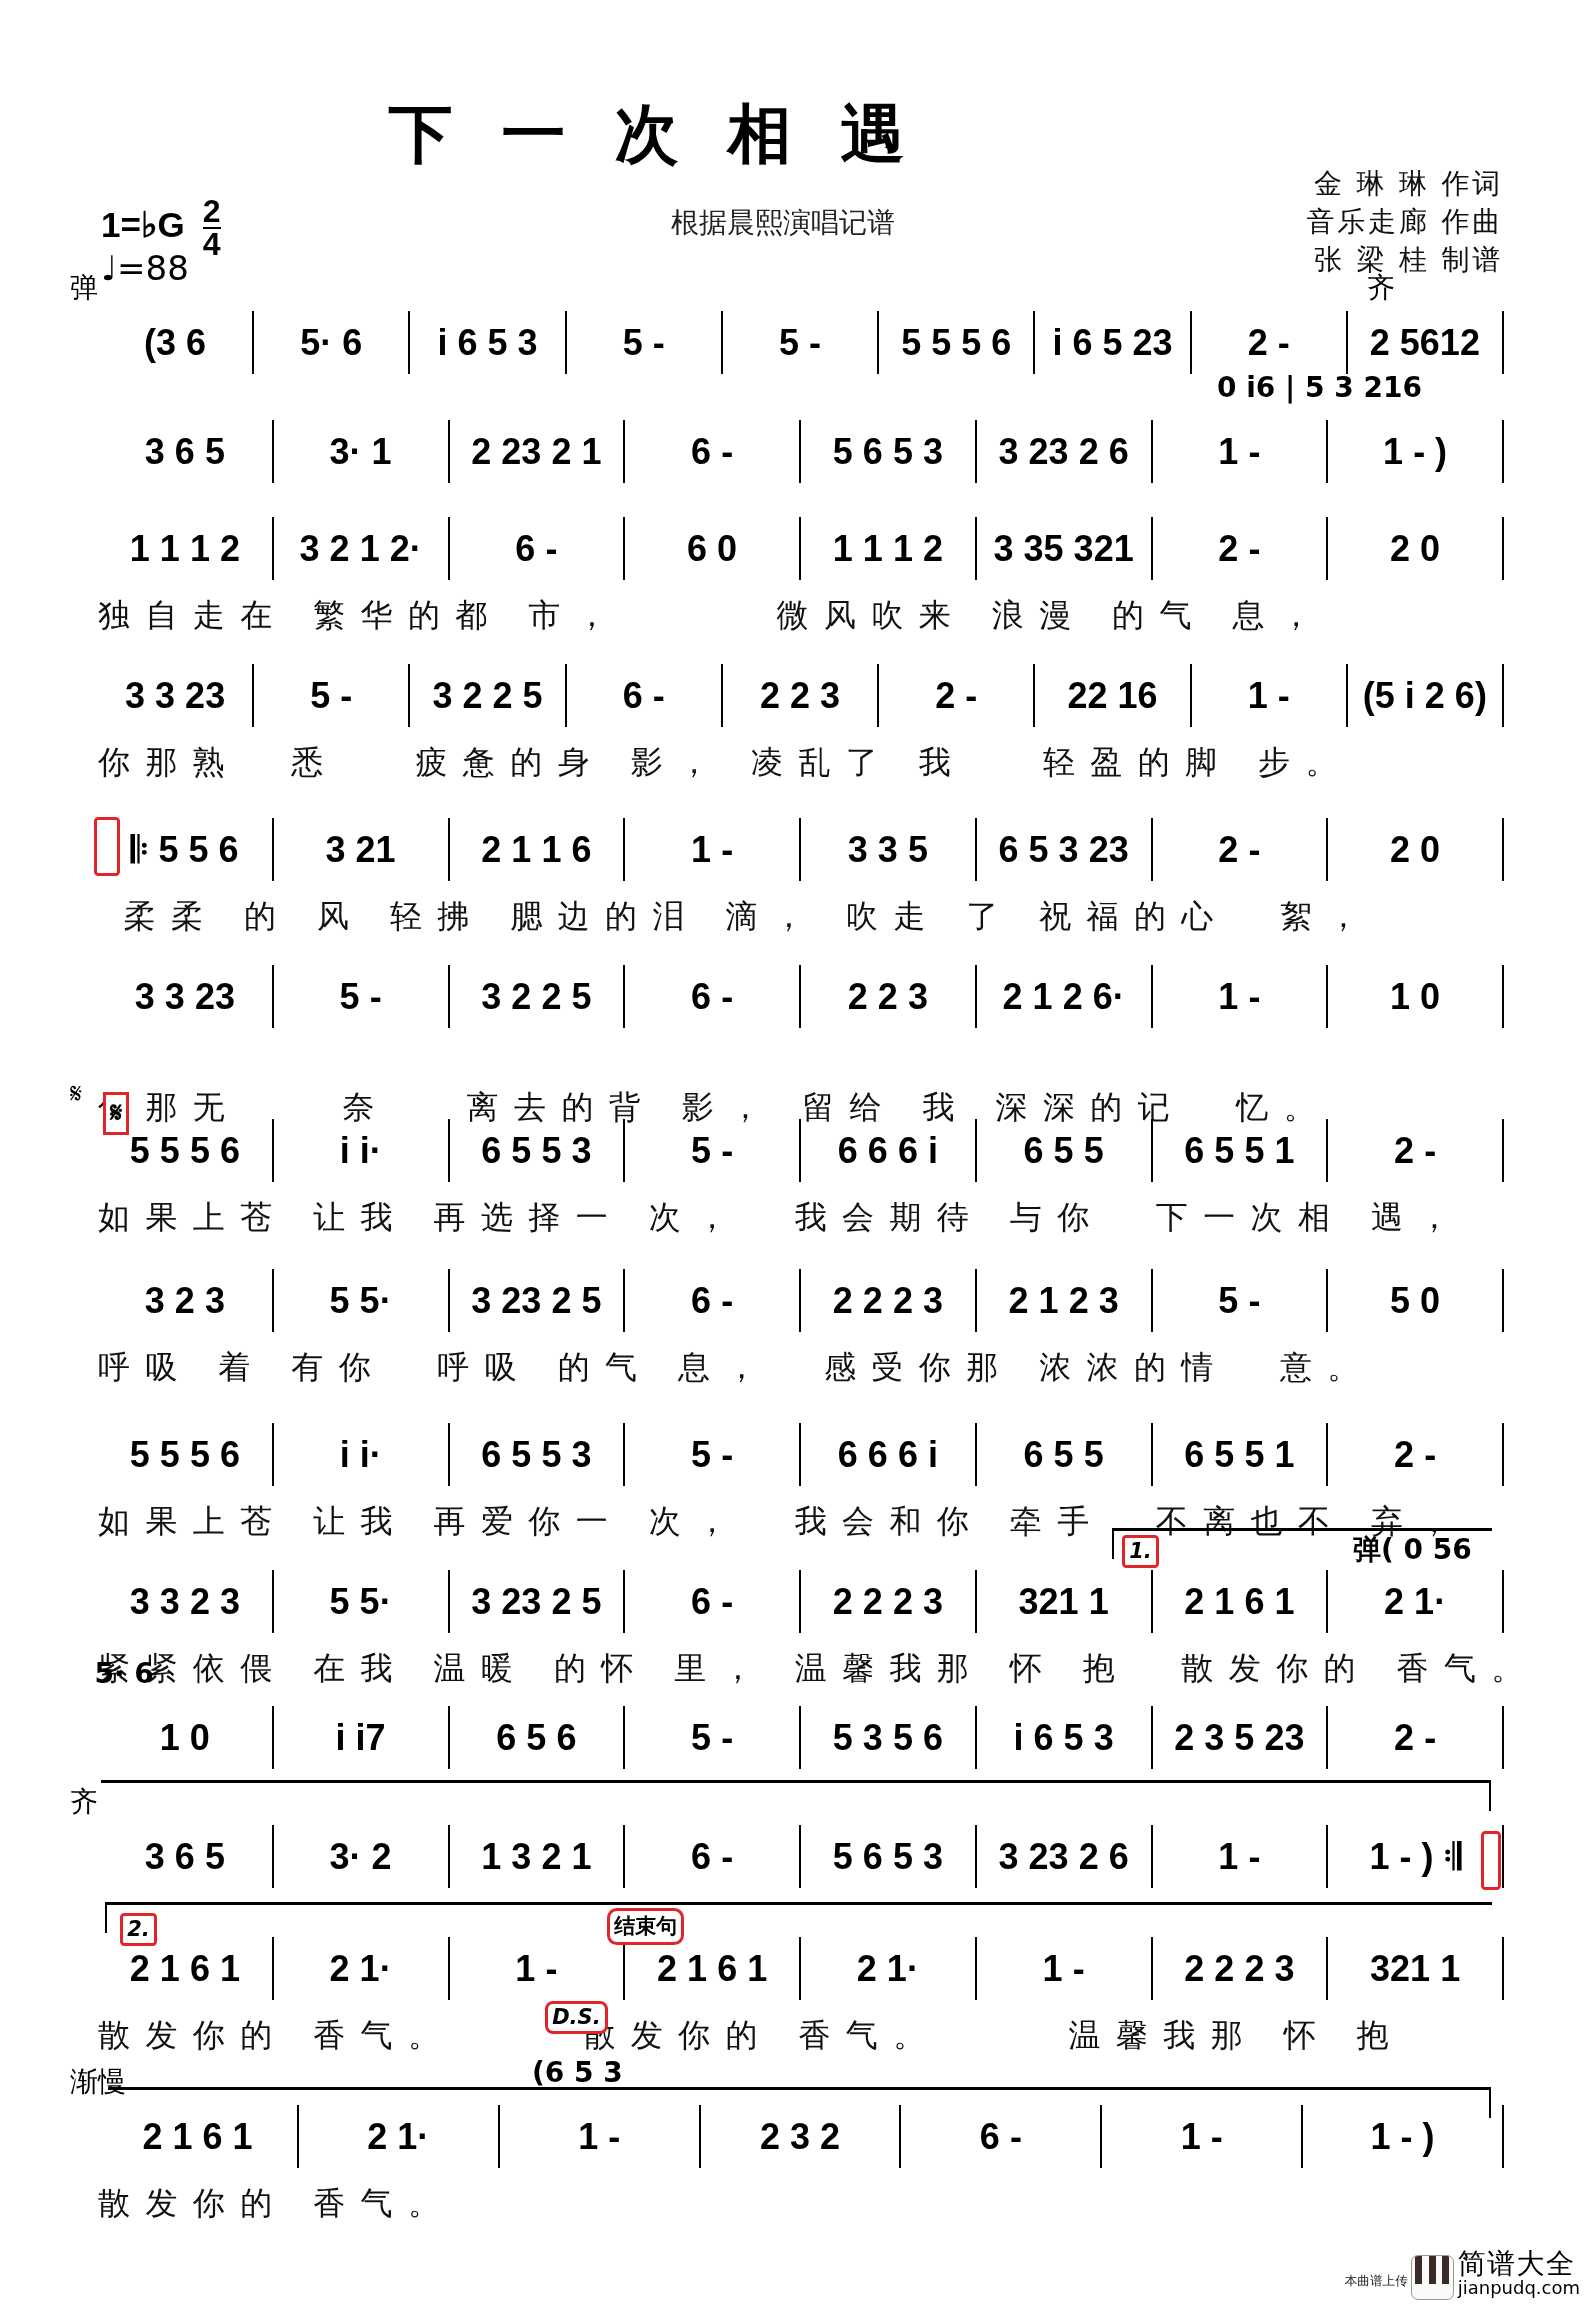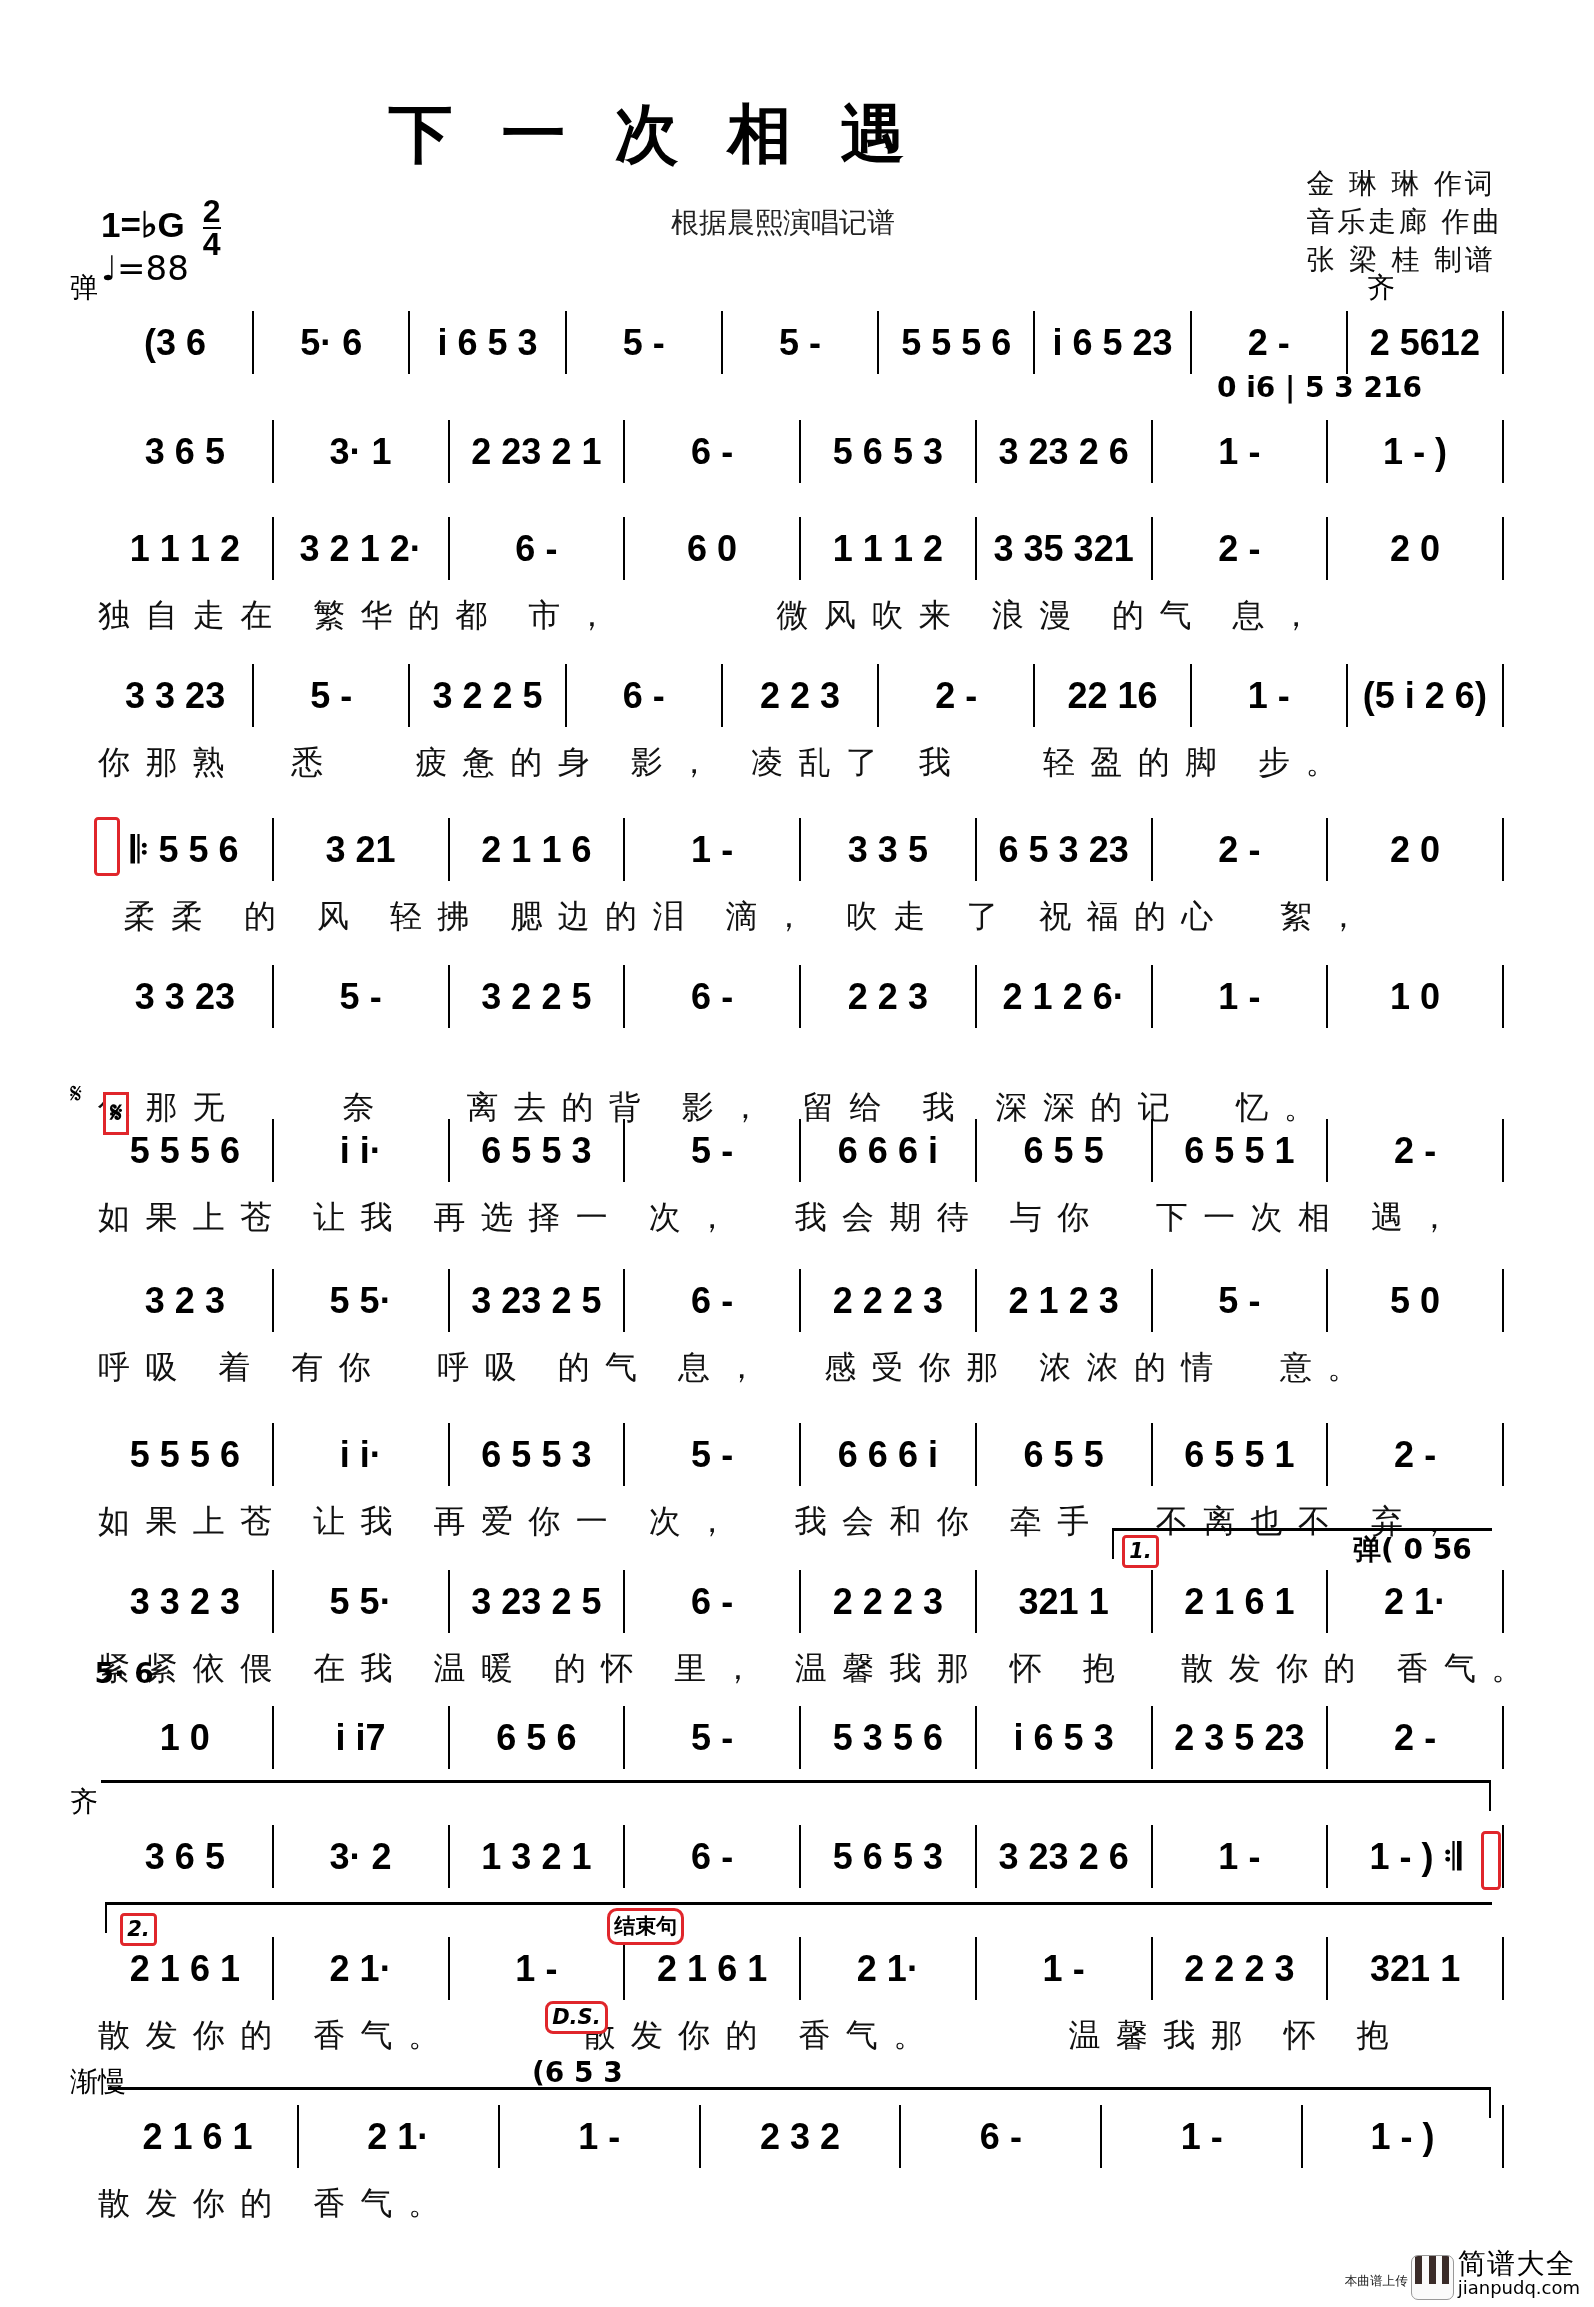--- a/index.html
+++ b/index.html
@@ -10,21 +10,21 @@
            font-family: "DejaVu Serif", serif; }
   .key { position: absolute; left: 101px; top: 196px; font-size: 35px;
          font-family: "Liberation Sans Narrow", "Liberation Sans", sans-serif; font-weight: bold; }
   .key .timesig { display: inline-block; vertical-align: middle; text-align: center;
                   line-height: 31px; font-size: 32px; margin-left: 8.4px; }
   .key .timesig span { display: block; }
   .key .timesig span.top { border-bottom: 2.8px solid #000; }
   .tempo { position: absolute; left: 101px; top: 248px; font-size: 34px; text-align: center; }
   .source { position: absolute; left: 671px; top: 204px; font-size: 28px; color: #222; }
   .credits { position: absolute; right: 91px; top: 165px; font-size: 28px; line-height: 38px;
-             color: #111; letter-spacing: 2.8px; }
+             text-align: right; color: #111; letter-spacing: 2.8px; }
 
   .system { position: absolute; left: 98px; width: 1406px; }
   .marker { position: absolute; font-size: 28px; }
   .notes { position: absolute; left: 0; width: 1406px; height: 63px; display: flex; align-items: center;
            font-family: "Liberation Sans", sans-serif; font-weight: bold; font-size: 36px; white-space: pre; }
   .measure { display: flex; align-items: center; justify-content: space-around; height: 63px;
              border-left: 2.1px solid #000; padding: 0 7px; flex: 1; }
   .measure:first-child { border-left: none; }
   .measure.endbar { border-right: 2.1px solid #000; }
   .lyrics { position: absolute; left: 0; width: 1406px; font-size: 32px; letter-spacing: 15.4px;

